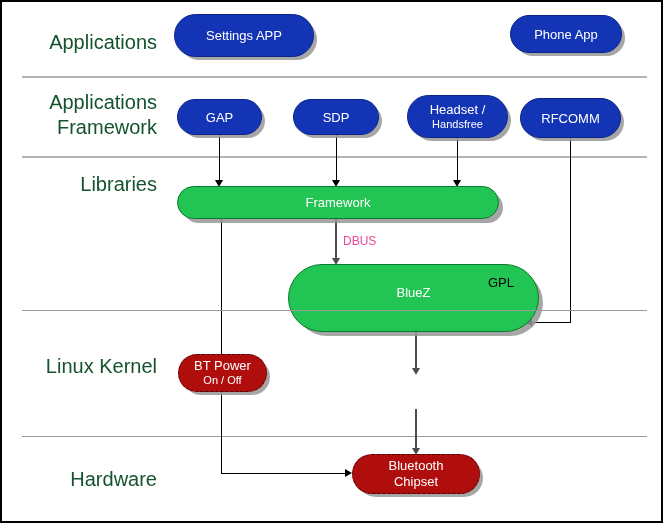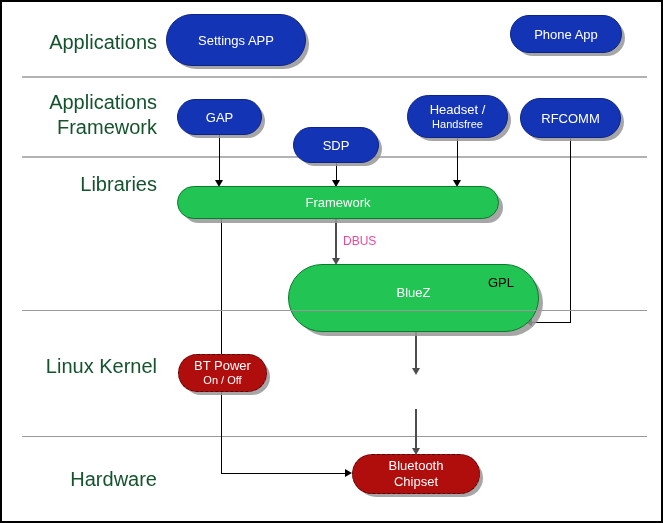--- a/index.html
+++ b/index.html
@@ -175,33 +175,33 @@
   <div class="edge v" style="left:219px; top:216px; height:256px;"></div>
   <div class="edge h" style="left:219px; top:471px; width:125px;"></div>
   <div class="arrow-right" style="left:343px; top:467px;"></div>
 
   <div class="edge v gray" style="left:413px; top:329px; height:40px;"></div>
   <div class="arrow-down gray" style="left:410px; top:366px;"></div>
 
   <div class="edge v gray" style="left:413px; top:407px; height:42px;"></div>
   <div class="arrow-down gray" style="left:410px; top:446px;"></div>
 
-  <div class="node node-blue" style="left:164px; top:12px; width:140px; height:52px;">
+  <div class="node node-blue" style="left:172px; top:12px; width:140px; height:43px;">
     <span class="main-line">Settings APP</span>
   </div>
 
   <div class="node node-blue" style="left:508px; top:13px; width:112px; height:38px;">
     <span class="main-line">Phone App</span>
   </div>
 
   <div class="node node-blue" style="left:175px; top:97px; width:85px; height:36px;">
     <span class="main-line">GAP</span>
   </div>
 
-  <div class="node node-blue" style="left:291px; top:97px; width:86px; height:36px;margin-top:28px;">
+  <div class="node node-blue" style="left:291px; top:97px; width:86px; height:36px;">
     <span class="main-line">SDP</span>
   </div>
 
   <div class="node node-blue" style="left:405px; top:93px; width:101px; height:43px; line-height:14px;">
     <span class="main-line">Headset /</span>
     <span class="sub-line">Handsfree</span>
   </div>
 
   <div class="node node-blue" style="left:518px; top:96px; width:101px; height:40px;">
     <span class="main-line">RFCOMM</span>

